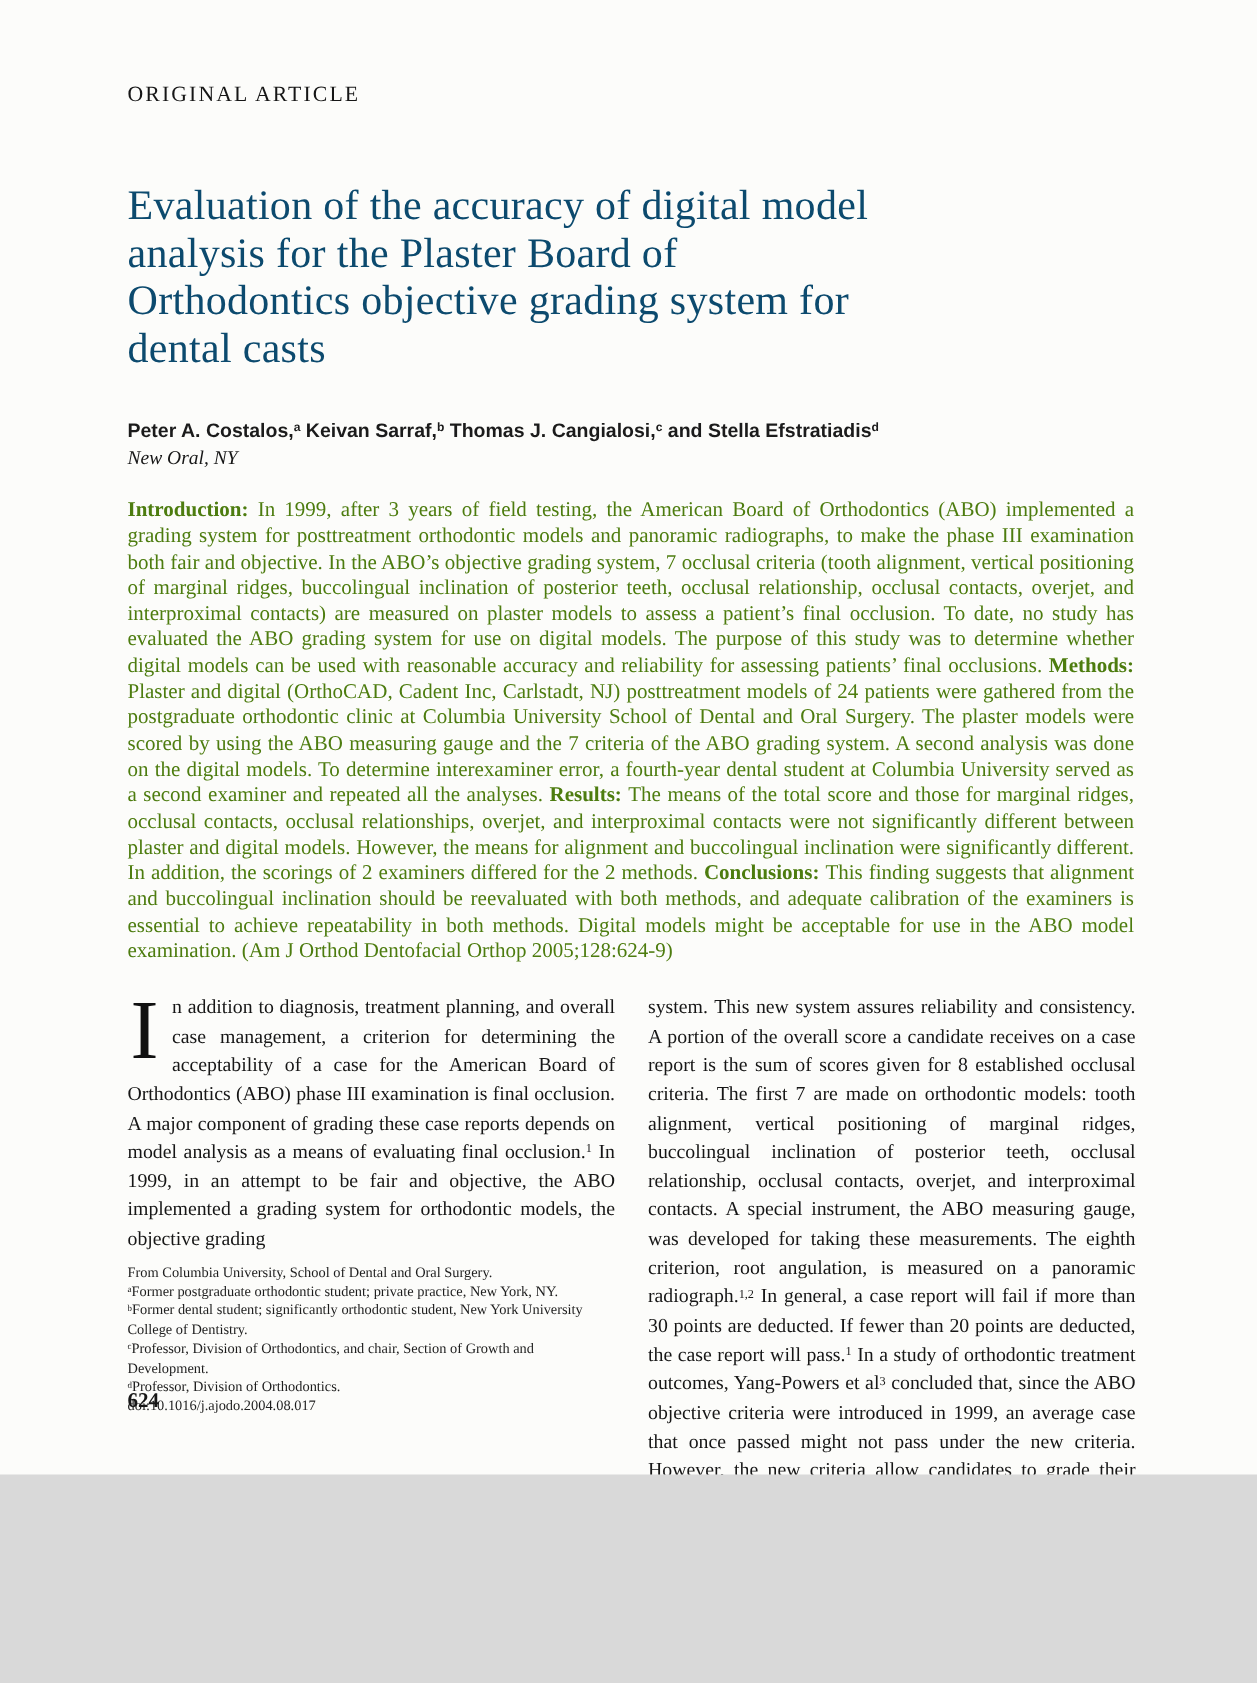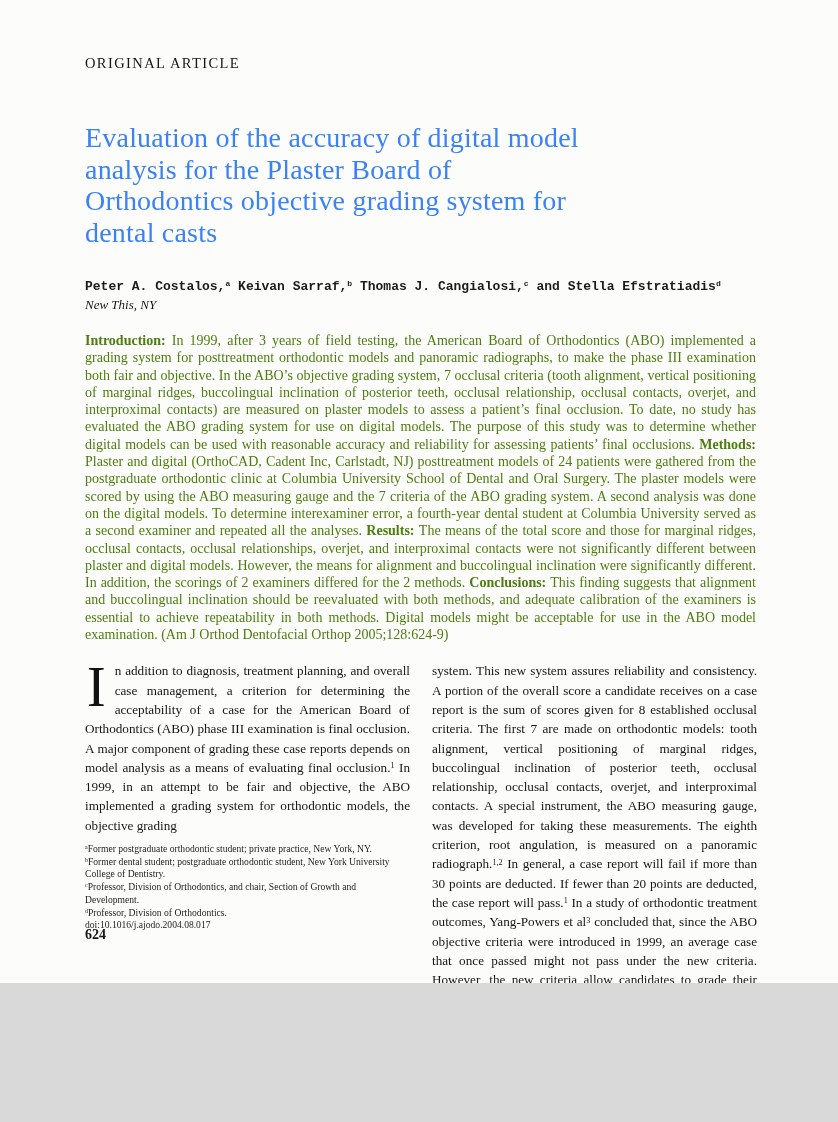--- a/index.html
+++ b/index.html
@@ -18,25 +18,25 @@
     font-size: 14.5px;
     letter-spacing: 1.4px;
     font-weight: normal;
   }
   .title {
     margin: 50px 0 0 0;
     font-size: 28px;
     line-height: 31.5px;
     font-weight: normal;
     letter-spacing: 0.2px;
-    color: #3b82f6;
+    color: #0c4a6e;
   }
   .authors {
     margin-top: 31px;
-    font-family: Liberation Mono, monospace;
+    font-family: Liberation Sans, sans-serif;
     font-size: 13px;
     font-weight: bold;
     color: #1b1b1b;
   }
   .authors sup { font-weight: bold; }
   .city {
     margin-top: 3px;
     font-size: 13px;
     font-style: italic;
   }
@@ -102,32 +102,33 @@
 
   <h1 class="title">
     <div>Evaluation of the accuracy of digital model</div>
     <div>analysis for the Plaster Board of</div>
     <div>Orthodontics objective grading system for</div>
     <div>dental casts</div>
   </h1>
 
   <div class="authors"><span>Peter A. Costalos,</span><sup>a</sup><span> Keivan Sarraf,</span><sup>b</sup><span> Thomas J. Cangialosi,</span><sup>c</sup><span> and Stella Efstratiadis</span><sup>d</sup></div>
 
-  <div class="city">New This, NY</div>
+  <div class="city">New Oral, NY</div>
 
   <p class="abstract"><b>Introduction: </b><span>In 1999, after 3 years of field testing, the American Board of Orthodontics (ABO) implemented a grading system for posttreatment orthodontic models and panoramic radiographs, to make the phase III examination both fair and objective. In the ABO’s objective grading system, 7 occlusal criteria (tooth alignment, vertical positioning of marginal ridges, buccolingual inclination of posterior teeth, occlusal relationship, occlusal contacts, overjet, and interproximal contacts) are measured on plaster models to assess a patient’s final occlusion. To date, no study has evaluated the ABO grading system for use on digital models. The purpose of this study was to determine whether digital models can be used with reasonable accuracy and reliability for assessing patients’ final occlusions. </span><b>Methods: </b><span>Plaster and digital (OrthoCAD, Cadent Inc, Carlstadt, NJ) posttreatment models of 24 patients were gathered from the postgraduate orthodontic clinic at Columbia University School of Dental and Oral Surgery. The plaster models were scored by using the ABO measuring gauge and the 7 criteria of the ABO grading system. A second analysis was done on the digital models. To determine interexaminer error, a fourth-year dental student at Columbia University served as a second examiner and repeated all the analyses. </span><b>Results: </b><span>The means of the total score and those for marginal ridges, occlusal contacts, occlusal relationships, overjet, and interproximal contacts were not significantly different between plaster and digital models. However, the means for alignment and buccolingual inclination were significantly different. In addition, the scorings of 2 examiners differed for the 2 methods. </span><b>Conclusions: </b><span>This finding suggests that alignment and buccolingual inclination should be reevaluated with both methods, and adequate calibration of the examiners is essential to achieve repeatability in both methods. Digital models might be acceptable for use in the ABO model examination. (Am J Orthod Dentofacial Orthop 2005;128:624-9)</span></p>
 
   <div class="columns">
 
     <div class="col">
       <p class="para"><span class="dropcap">I</span><span><span>n addition to diagnosis, treatment planning, and overall case management, a criterion for determining the acceptability of a case for the American Board of Orthodontics (ABO) phase III examination is final occlusion. A major component of grading these case reports depends on model analysis as a means of evaluating final occlusion.</span><sup>1</sup><span> In 1999, in an attempt to be fair and objective, the ABO implemented a grading system for orthodontic models, the objective grading</span></span></p>
 
       <div class="footnotes">
+        <div class="fn"><span>From Columbia University, School of Dental and Oral Surgery.</span></div>
         <div class="fn"><sup>a</sup><span>Former postgraduate orthodontic student; private practice, New York, NY.</span></div>
-        <div class="fn"><sup>b</sup><span>Former dental student; postgraduate orthodontic student, New York University College of Dentistry.</span></div>
+        <div class="fn"><sup>b</sup><span>Former dental student; significantly orthodontic student, New York University College of Dentistry.</span></div>
         <div class="fn"><sup>c</sup><span>Professor, Division of Orthodontics, and chair, Section of Growth and Development.</span></div>
         <div class="fn"><sup>d</sup><span>Professor, Division of Orthodontics.</span></div>
         <div class="fn"><span>doi:10.1016/j.ajodo.2004.08.017</span></div>
       </div>
     </div>
 
     <div class="col">
       <p class="para"><span>system. This new system assures reliability and consistency. A portion of the overall score a candidate receives on a case report is the sum of scores given for 8 established occlusal criteria. The first 7 are made on orthodontic models: tooth alignment, vertical positioning of marginal ridges, buccolingual inclination of posterior teeth, occlusal relationship, occlusal contacts, overjet, and interproximal contacts. A special instrument, the ABO measuring gauge, was developed for taking these measurements. The eighth criterion, root angulation, is measured on a panoramic radiograph.</span><sup>1,2</sup><span> In general, a case report will fail if more than 30 points are deducted. If fewer than 20 points are deducted, the case report will pass.</span><sup>1</sup><span> In a study of orthodontic treatment outcomes, Yang-Powers et al</span><sup>3</sup><span> concluded that, since the ABO objective criteria were introduced in 1999, an average case that once passed might not pass under the new criteria. However, the new criteria allow candidates to grade their own cases and more easily identify those that are acceptable.</span></p>
     </div>
 

